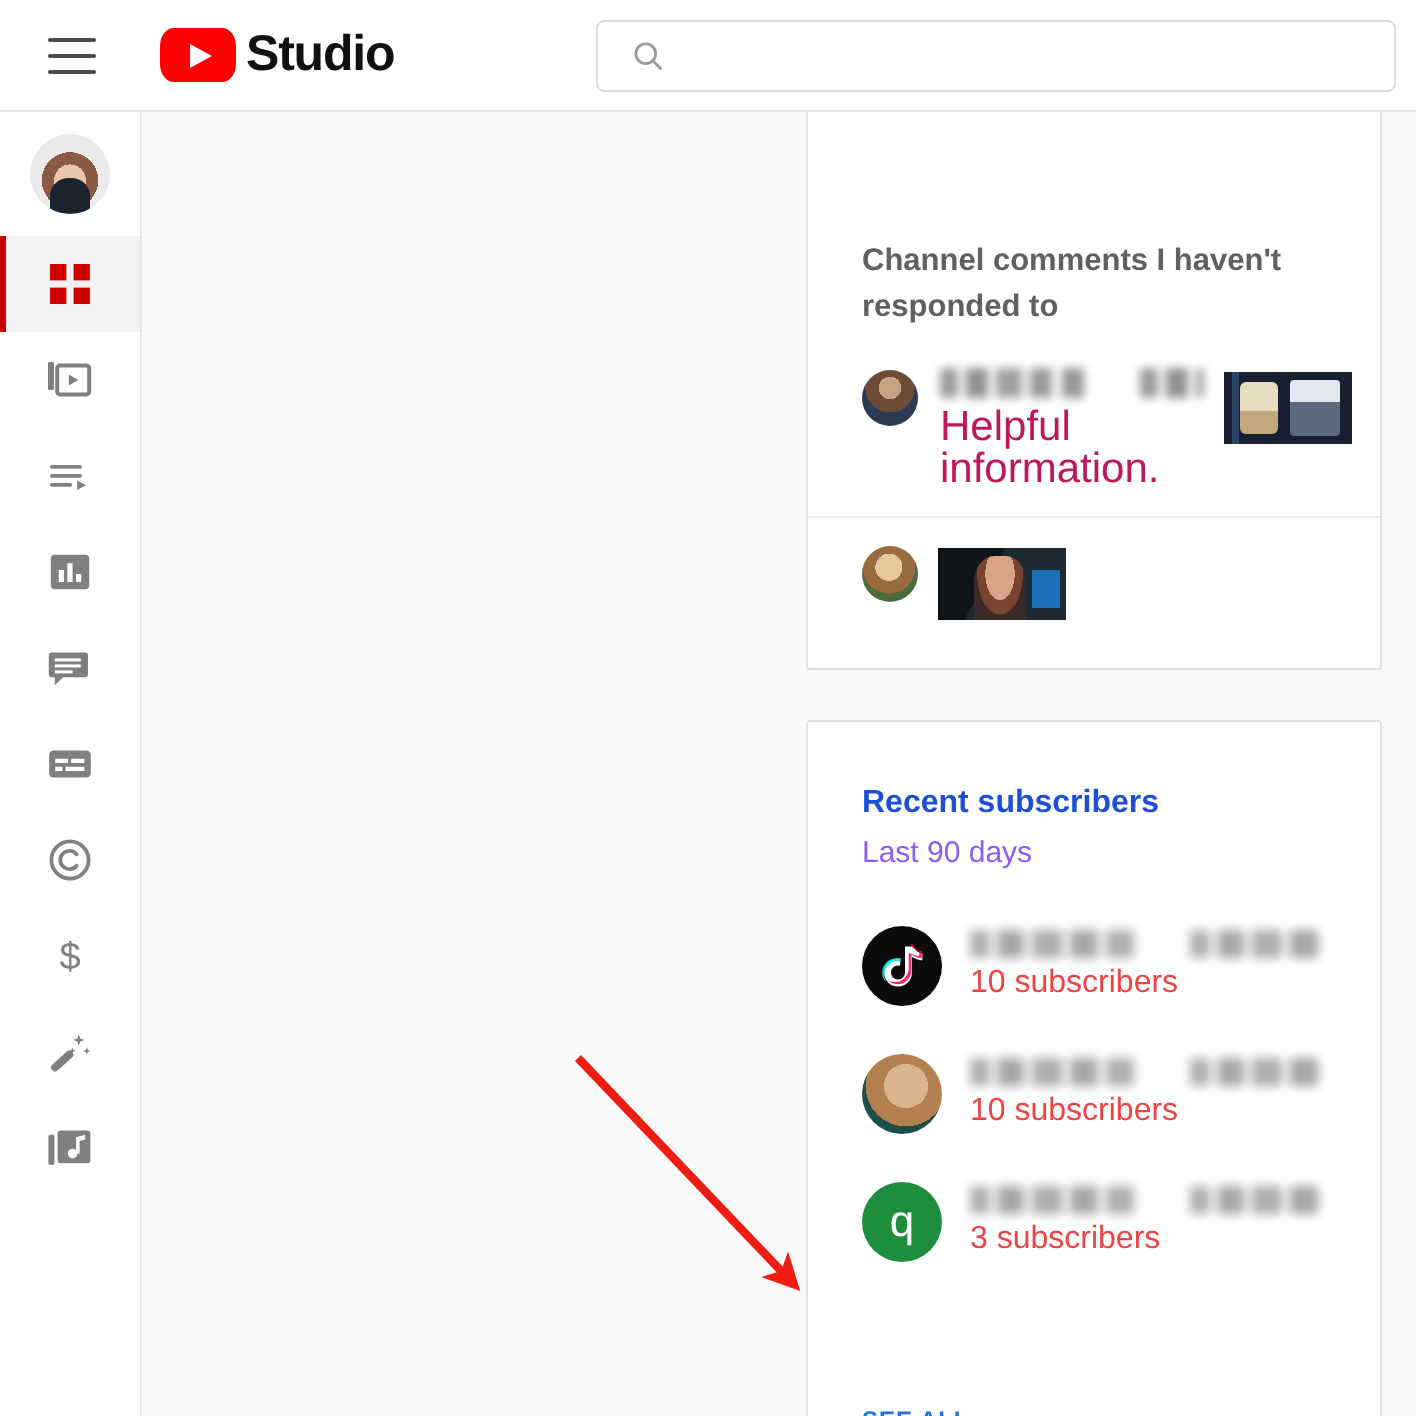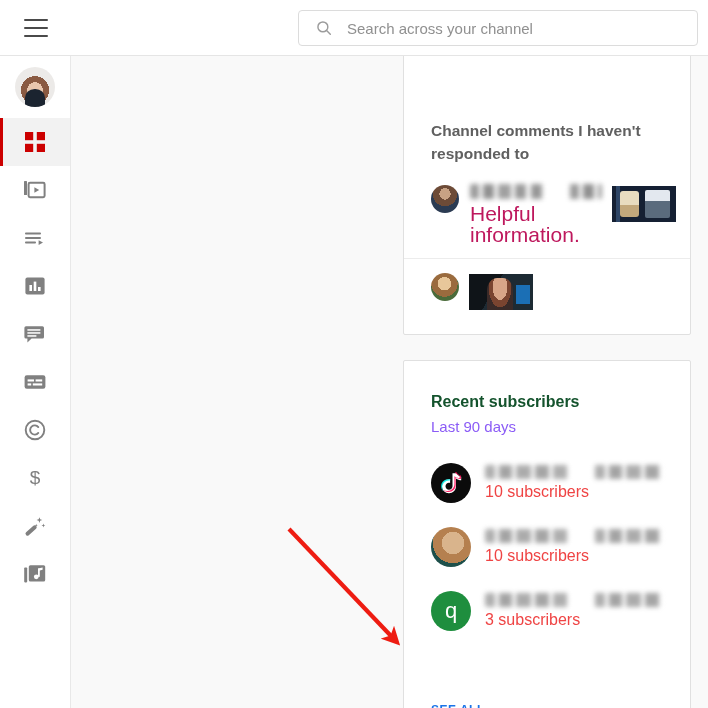--- a/index.html
+++ b/index.html
@@ -185,21 +185,21 @@
 
   .card-title {
     font-size: 15.5px;
     color: #606060;
     line-height: 23px;
     padding: 0 28px 0 27px;
     font-weight: 700;
   }
   .card-title-dark {
     font-size: 16px;
-    color: #14532d;
+    color: #1d4ed8;
     font-weight: bold;
     padding: 0 27px;
     line-height: 22px;
   }
   .card-sub {
     font-size: 15px;
     color: #8b5cf6;
     padding: 0 27px;
     line-height: 22px;
     margin-top: 3px;
@@ -404,27 +404,32 @@
 <div id="app">
 
   <div class="topbar">
 
     <div class="hamburger">
       <span></span>
         <span></span>
         <span></span>
     </div>
 
+    <div class="brand">
+      <div class="yt-logo">
+        <div class="tri"></div>
+      </div>
+      <div class="brand-text">Studio</div>
+    </div>
 
     <div class="search-wrap">
       <svg class="search-icon" viewBox="0 0 24 24">
         <circle cx="10.5" cy="10.5" r="6.6" fill="none" stroke="#9b9b9b" stroke-width="1.9"></circle>
         <line x1="15.4" y1="15.4" x2="20.4" y2="20.4" stroke="#9b9b9b" stroke-width="1.9" stroke-linecap="round"></line>
       </svg>
-      <input class="search-input" type="text" placeholder="Search across your channel" style="">
     </div>
   </div>
 
   <div class="sidebar">
 
     <div class="side-avatar-row">
       <div class="side-avatar av-side"></div>
     </div>
 
     <div class="side-item active">

